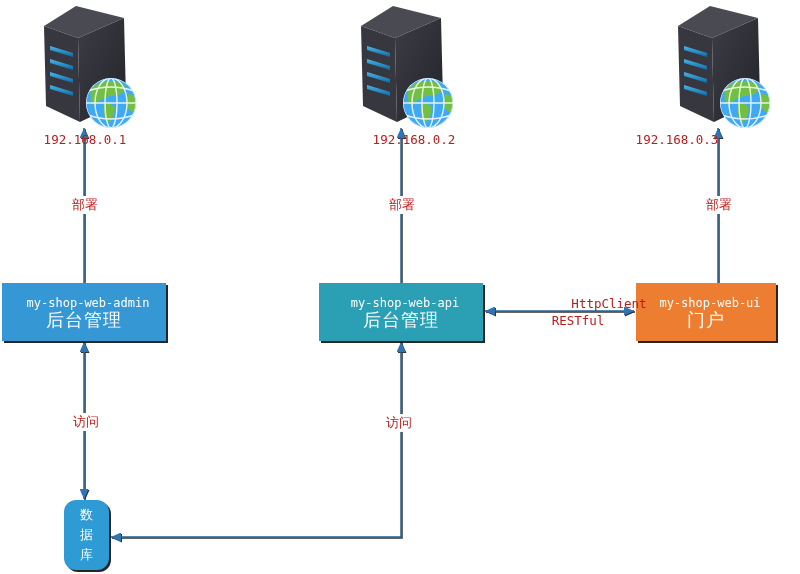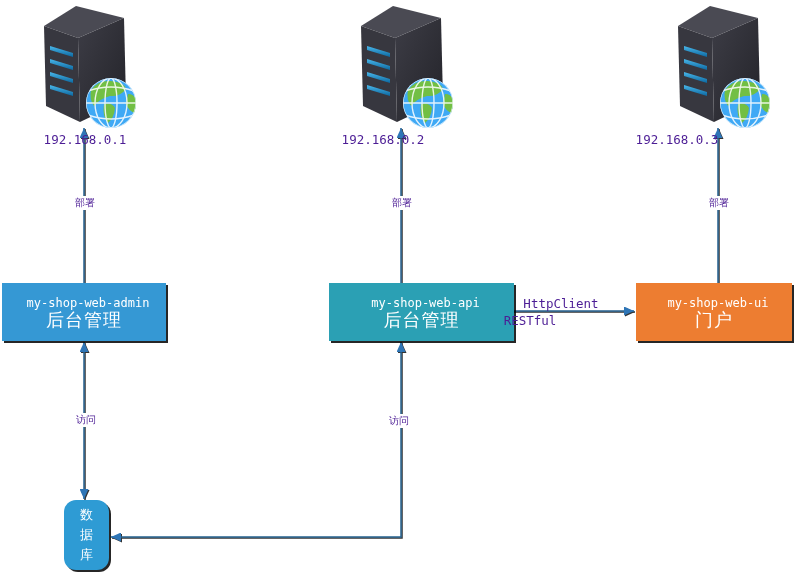--- a/index.html
+++ b/index.html
@@ -15,37 +15,37 @@
   
   .node{
     position:absolute;top:283px;height:58px;z-index:2;
     display:flex;flex-direction:column;align-items:center;justify-content:center;
     color:#ffffff;text-align:center;
     box-shadow:2px 2px 0 rgba(0,0,0,0.85);
   }
   .node-line1{font-family:"DejaVu Sans Mono",monospace;font-size:12px;line-height:16px;padding-left:8px;}
   .node-line2{font-size:18px;line-height:18px;letter-spacing:1px;}
   #node-admin{left:2px;width:164px;background:#3598d4;}
-  #node-api{left:329px;width:185px;background:#2ba0b4;}
-  #node-ui{left:636px;width:156px;background:#ed7d31;}
+  #node-api{left:319px;width:164px;background:#2ba0b4;}
+  #node-ui{left:636px;width:140px;background:#ed7d31;}
   
   #db{
     position:absolute;left:64px;top:500px;width:45px;height:70px;z-index:2;
     background:#2e9bd4;border-radius:12px;box-shadow:2px 2px 0 rgba(0,0,0,0.85);
     display:flex;flex-direction:column;align-items:center;justify-content:center;
     color:#ffffff;font-size:13px;line-height:20px;
   }
   
   .lbl{
     position:absolute;z-index:3;transform:translateX(-50%);
-    color:#4c1d95;white-space:nowrap;
+    color:#b91c1c;white-space:nowrap;
   }
   .lbl-ip{font-family:"DejaVu Sans Mono",monospace;font-size:12.5px;}
-  .lbl-cn{font-size:10px;background:#ffffff;padding:0 2px;}
-  .lbl-http{font-family:"DejaVu Sans Mono",monospace;font-size:12.5px;text-align:center;}
+  .lbl-cn{font-size:13px;background:#ffffff;padding:0 2px;}
+  .lbl-http{font-family:"DejaVu Sans Mono",monospace;font-size:12.5px;text-align:center;margin-left:48px;}
 </style>
 </head>
 <body>
 
 <div id="canvas">
 
   <svg id="edges" width="800" height="574">
     <defs>
       <marker id="ah-end" markerUnits="userSpaceOnUse" markerWidth="11" markerHeight="9" refX="10" refY="4.5" orient="auto">
         <path d="M0,0 L10,4.5 L0,9 Z" fill="#2e75b6"></path>
@@ -158,21 +158,21 @@
           <ellipse cx="75" cy="101" rx="6" ry="25"></ellipse>
           <line x1="50" y1="101" x2="100" y2="101"></line>
           <path d="M52,89 Q75,81 98,89"></path>
           <path d="M52,113 Q75,121 98,113"></path>
         </g>
       </g>
     </g>
   </svg>
 
   <div class="lbl lbl-ip" style="left:85px;top:132px">192.168.0.1</div>
-  <div class="lbl lbl-ip" style="left:383px;top:132px">192.168.0.2</div>
+  <div class="lbl lbl-ip" style="left:414px;top:132px">192.168.0.2</div>
   <div class="lbl lbl-ip" style="left:677px;top:132px">192.168.0.3</div>
 
   <div class="lbl lbl-cn" style="left:85px;top:196px">部署</div>
   <div class="lbl lbl-cn" style="left:402px;top:196px">部署</div>
   <div class="lbl lbl-cn" style="left:719px;top:196px">部署</div>
 
   <div class="node" id="node-admin">
     <div class="node-line1">my-shop-web-admin</div>
     <div class="node-line2">后台管理</div>
   </div>

